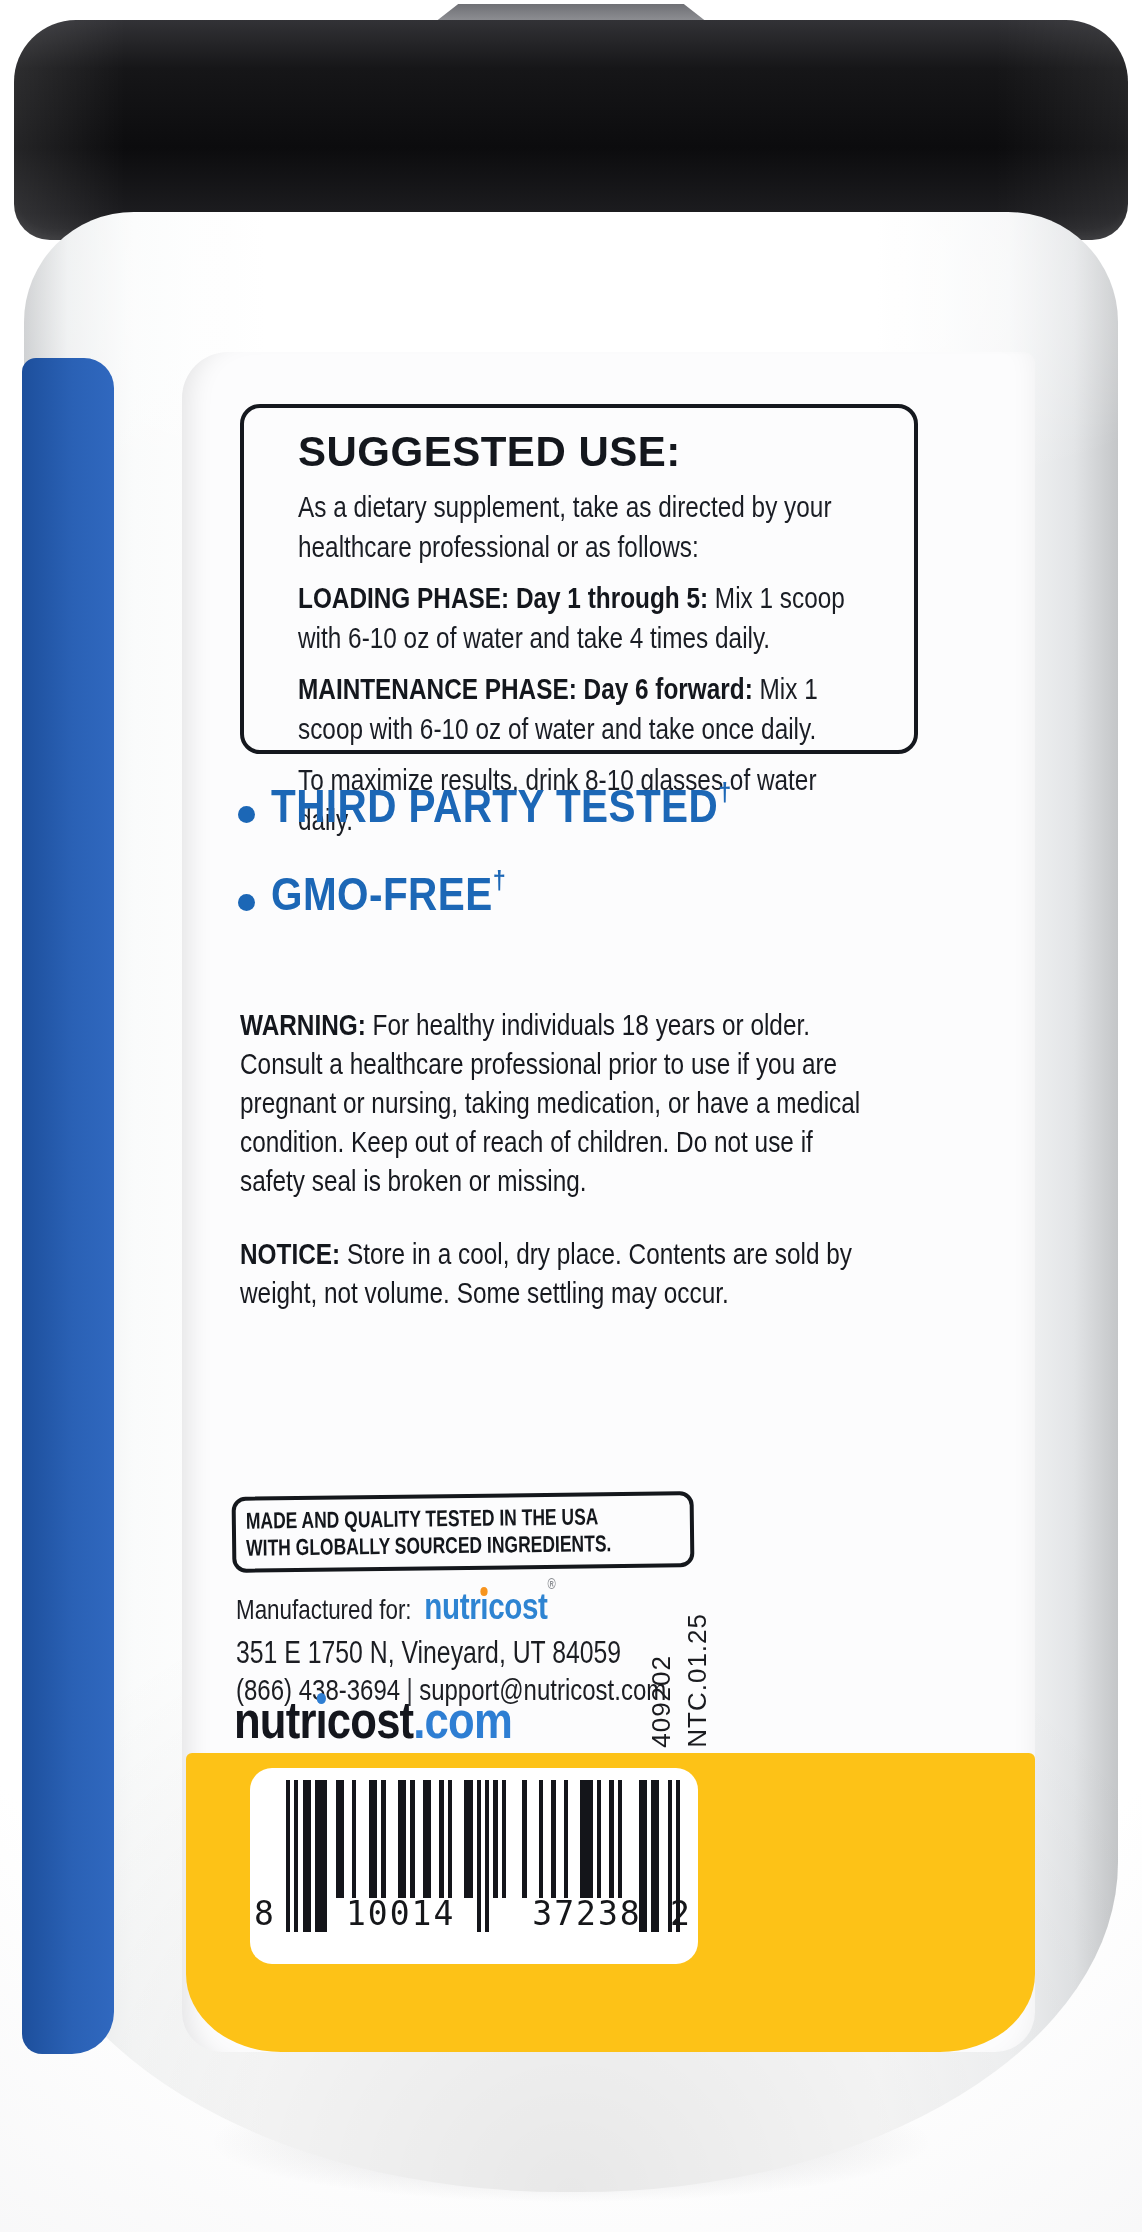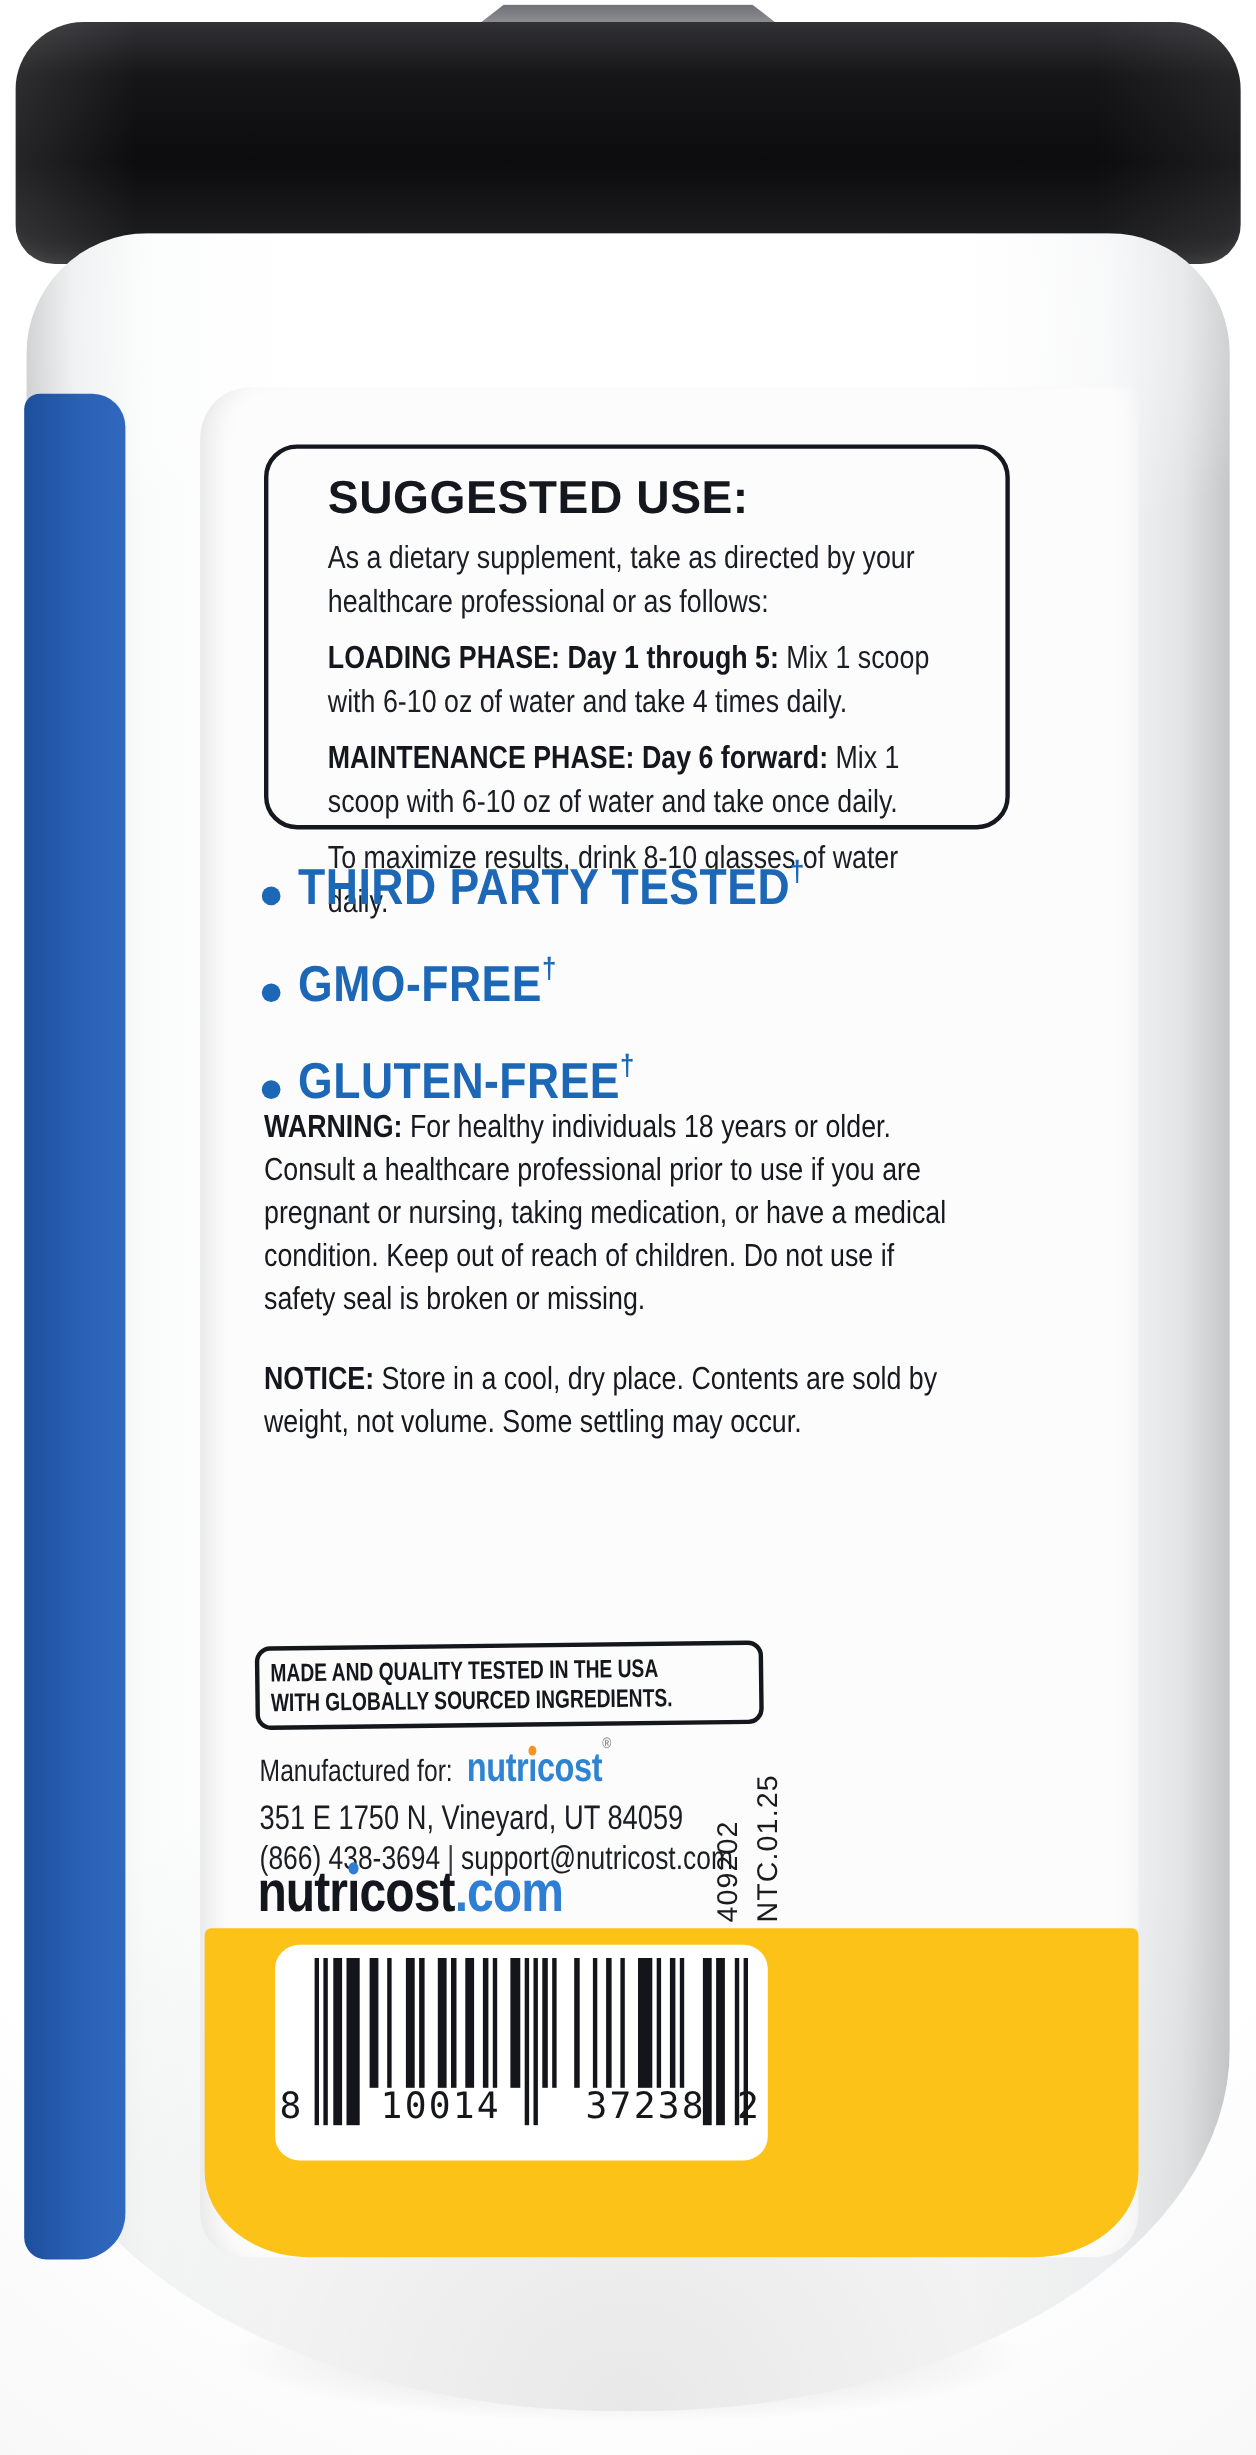--- a/index.html
+++ b/index.html
@@ -52,21 +52,21 @@
   .yellow-band {
     position:absolute; left:186px; top:1753px; width:849px; height:299px;
     background:#fdc217;
     border-radius: 6px 6px 0 0;
     border-bottom-left-radius: 95px 78px;
     border-bottom-right-radius: 95px 78px;
   }
   
   .su-box {
     position:absolute; left:240px; top:404px; width:678px; height:350px;
-    border:4px solid #15181e; border-radius:30px;
+    border:4px solid #15181e; border-radius:20px;
     box-sizing:border-box; padding:20px 40px 0 54px;
   }
   .su-heading { font-size:42px; font-weight:800; letter-spacing:.5px; color:#14171d; margin:0 0 2px; }
   .box-text { width:680px; transform:scaleX(.84); transform-origin:0 0; }
   .box-text p { margin:11px 0 0; font-size:29px; line-height:40px; color:#1a1d24; }
   b.inline-label { font-weight:800; color:#14171d; }
   
   .bullets { position:absolute; left:238px; top:782px; }
   .bullet-item { display:flex; align-items:center; margin-bottom:40px; height:48px; }
   .bullet-dot { width:17px; height:17px; border-radius:50%; background:#1c67b6; margin:16px 16px 0 0; flex:none; }
@@ -152,24 +152,20 @@
   </div>
 
   <div class="bullets">
     <div class="bullet-item">
       <span class="bullet-dot"></span>
       <span class="bullet-text"><span>THIRD PARTY TESTED</span><sup>†</sup></span>
     </div>
     <div class="bullet-item">
       <span class="bullet-dot"></span>
       <span class="bullet-text"><span>GMO-FREE</span><sup>†</sup></span>
-    </div>
-    <div class="bullet-item">
-      <span class="bullet-dot"></span>
-      <span class="bullet-text"><span>GLUTEN-FREE</span><sup>†</sup></span>
     </div>
   </div>
 
   <div class="fineprint">
     <p><b class="inline-label">WARNING:</b><span> For healthy individuals 18 years or older. Consult a healthcare professional prior to use if you are pregnant or nursing, taking medication, or have a medical condition. Keep out of reach of children. Do not use if safety seal is broken or missing.</span></p>
     <p><b class="inline-label">NOTICE:</b><span> Store in a cool, dry place. Contents are sold by weight, not volume. Some settling may occur.</span></p>
   </div>
 
   <div class="usa-box">
     <div class="usa-line">MADE AND QUALITY TESTED IN THE USA</div>

